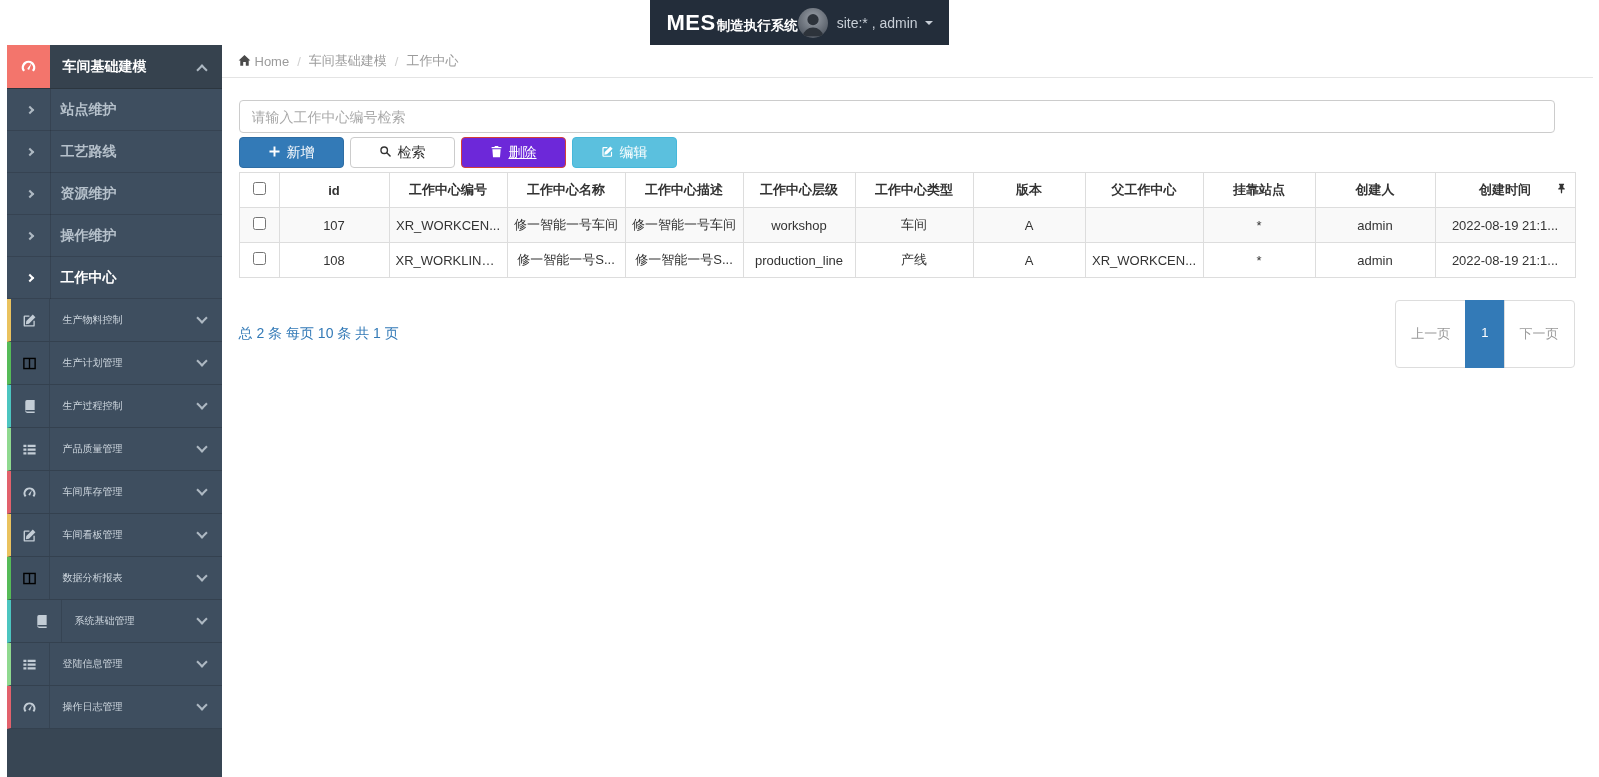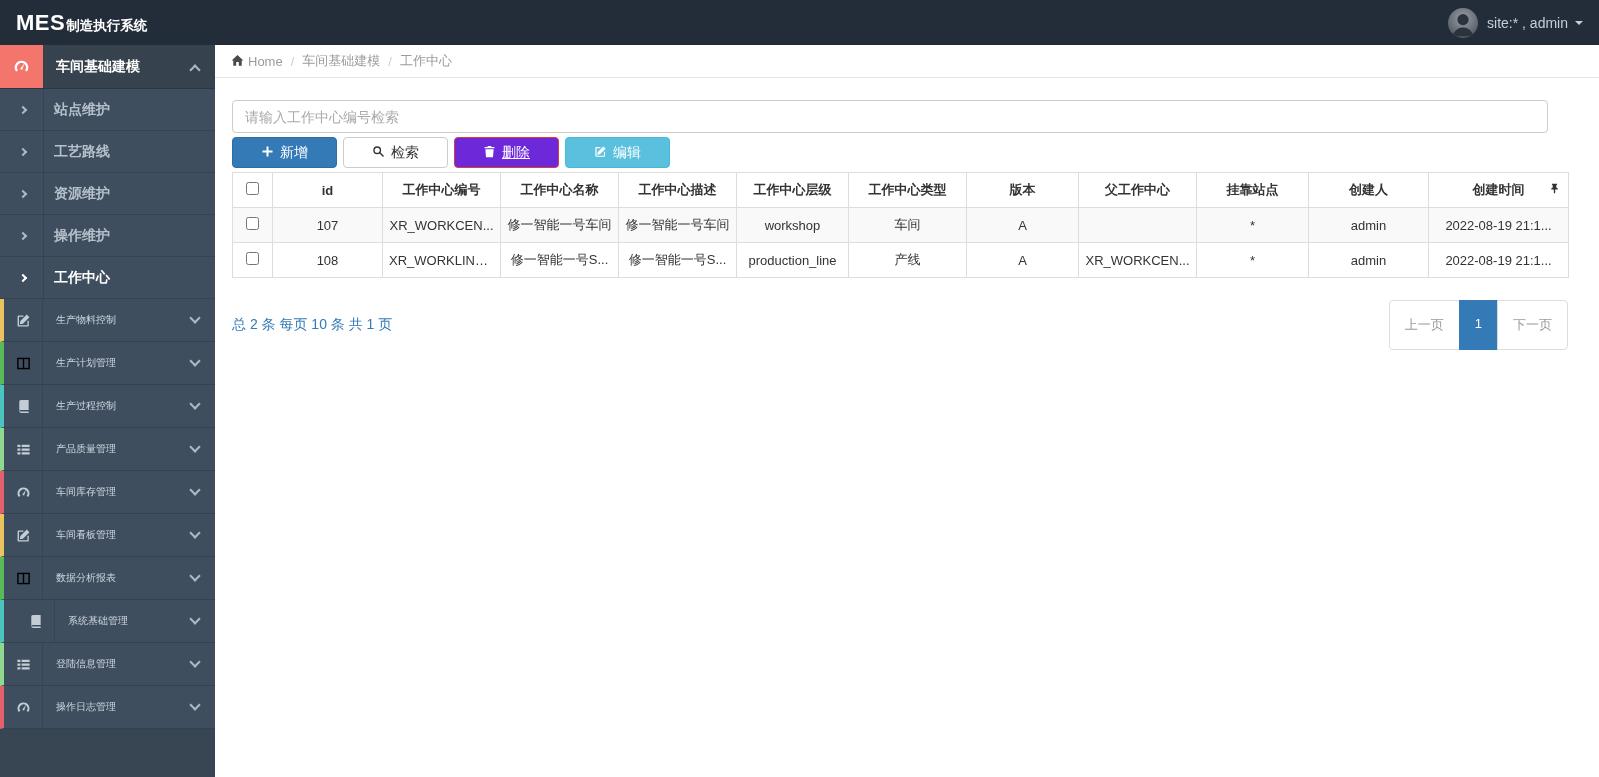--- a/index.html
+++ b/index.html
@@ -1,19 +1,19 @@
 <!DOCTYPE html>
 <html><head>
 <meta charset="utf-8">
 <style>
   * { box-sizing: border-box; margin: 0; padding: 0; }
   html,body { width:1599px; height:777px; overflow:hidden; }
   body { font-family: "Liberation Sans", "DejaVu Sans", sans-serif; background:#fff; }
 
-  .app { display:flex; flex-direction:column; width:1599px; height:777px; }
+  .app { display:flex; flex-direction:column; width:1599px; height:777px;align-items:center; }
 
   
   .navbar { height:45px; background:#232d3a; display:flex; align-items:center;
             justify-content:space-between; padding:0 16px; flex:0 0 45px; }
   .brand { color:#fff; display:flex; align-items:baseline; }
   .brand-mes { font-size:22px; font-weight:bold; letter-spacing:.5px; }
   .brand-sub { font-size:13.5px; font-weight:bold; margin-left:1px; }
   .user-menu { display:flex; align-items:center; color:#c7ced6; font-size:14px; cursor:pointer; }
   .avatar { width:30px; height:30px; border-radius:50%; overflow:hidden; margin-right:9px;
             background:radial-gradient(circle at 50% 35%, #9aa0a8, #555c66 75%); display:flex; }
@@ -91,21 +91,21 @@
   .th-pin .pin { position:absolute; right:8px; top:9px; }
   .pin svg { width:11px; height:11px; fill:#333; }
   col.c-check{width:40px} col.c-id{width:110px} col.c-w118{width:118px}
   col.c-w112{width:112px} col.c-creator{width:120px} col.c-time{width:140px}
 
   .table-footer { width:1336px; margin-top:22px; display:flex; align-items:center;
                   justify-content:space-between; }
   .summary { color:#337ab7; font-size:14px; }
   .pager { display:flex; }
   .pg { border:1px solid #ddd; background:#fff; color:#9a9a9a; font-size:13px;
-        padding:15px 15px; text-decoration:none; margin-left:-1px; cursor:pointer; }
+        padding:24px 15px; text-decoration:none; margin-left:-1px; cursor:pointer; }
   .pg:first-child { border-radius:4px 0 0 4px; }
   .pg:last-child { border-radius:0 4px 4px 0; }
   .pg.active { background:#337ab7; border-color:#337ab7; color:#fff; }
 </style>
 </head>
 <body>
 
 <div class="app">
 
   <header class="navbar">

